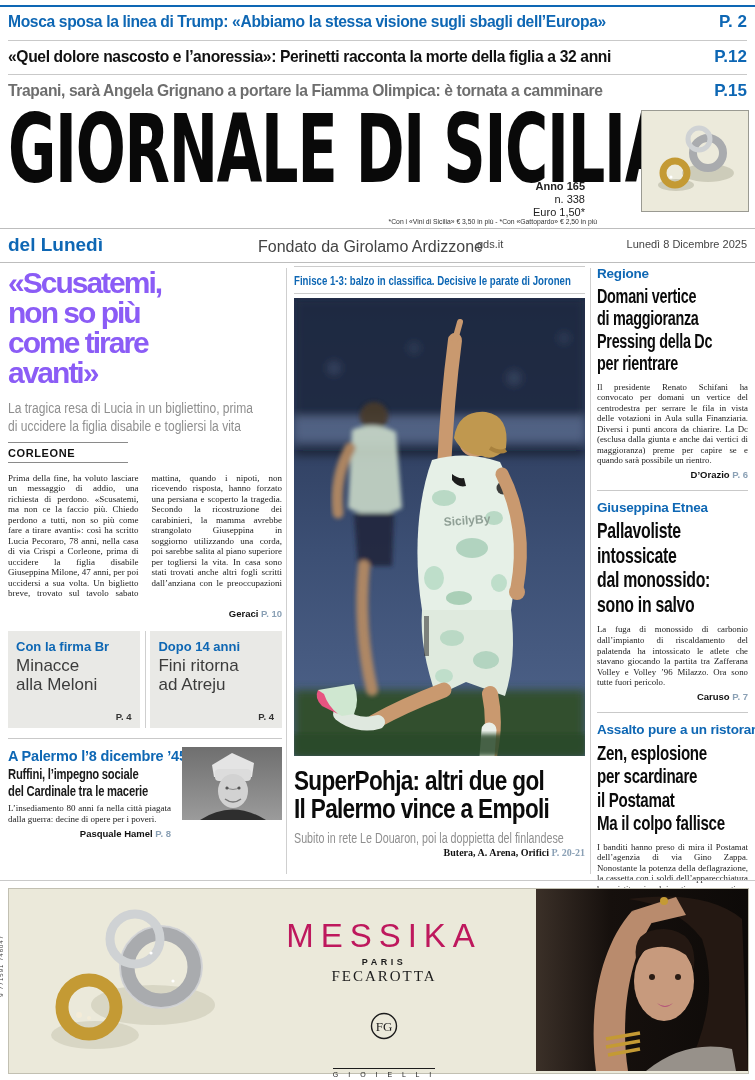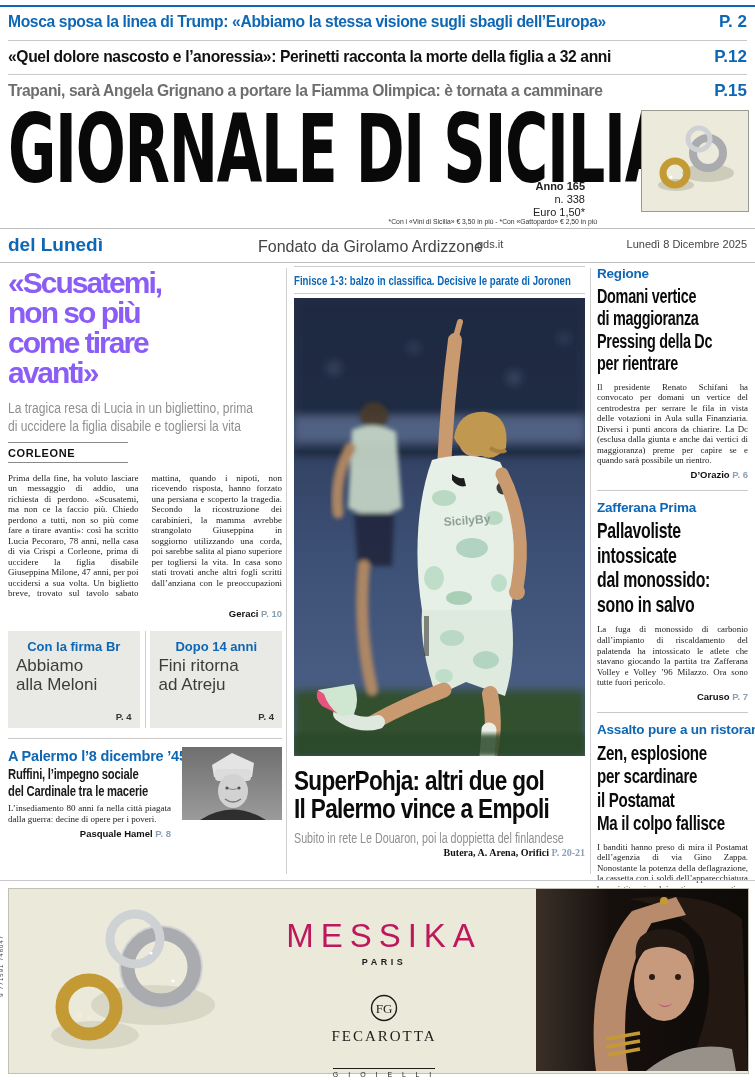--- a/index.html
+++ b/index.html
@@ -39,21 +39,21 @@
   .kickbar{display:inline-block;font-size:11px;font-weight:bold;letter-spacing:.6px;color:#111;
            border-top:1px solid #8a8a8a;border-bottom:1px solid #8a8a8a;padding:4px 0 3px;min-width:120px;margin-top:6px;}
   #lead-body{margin-top:10px;height:132px;overflow:hidden;column-count:2;column-gap:13px;
              font-family:"Liberation Serif",serif;font-size:9px;line-height:1.17;text-align:justify;color:#1b1b1b;}
   .byline{text-align:right;font-size:9.5px;margin-top:3px;}
   .byline .n{font-weight:bold;color:#111;}
   .byline .pg{color:#8aa0b5;font-weight:bold;}
   
   #boxes{display:flex;gap:5px;margin-top:12px;align-items:stretch;}
   .gbox{background:#e9e9e6;width:128px;height:82px;padding:8px 8px 7px;position:relative;}
-  .gbox .bk{color:#0e67b4;font-weight:bold;font-size:13px;text-align:center;}
+  .gbox .bk{color:#0e67b4;font-weight:bold;font-size:13px;}
   .gbox .bt{color:#3c3c3c;font-size:17px;line-height:1.13;margin-top:2px;}
   .gbox .bp{position:absolute;right:8px;bottom:6px;font-size:9.5px;font-weight:bold;color:#333;}
   .boxdiv{width:1px;background:#cfcfcf;}
   
   #pal{position:relative;margin-top:10px;border-top:1px solid #c9c9c9;padding-top:9px;height:88px;}
   #pal .bk{color:#0e67b4;font-weight:bold;font-size:14.5px;letter-spacing:-0.2px;}
   #pal-hl{font-weight:bold;font-size:15px;line-height:1.12;letter-spacing:-0.3px;width:220px;
           transform:scaleX(.75);transform-origin:left top;margin-top:2px;}
   #pal-body{font-family:"Liberation Serif",serif;font-size:9px;line-height:1.18;text-align:justify;width:163px;margin-top:4px;}
   #pal-photo{position:absolute;right:0;top:8px;width:100px;height:73px;}
@@ -149,21 +149,21 @@
     <div class="kickbar">CORLEONE</div>
     <div id="lead-body">Prima della fine, ha voluto lasciare un messaggio di addio, una richiesta di perdono. «Scusatemi, ma non ce la faccio più. Chiedo perdono a tutti, non so più come fare a tirare avanti»: così ha scritto Lucia Pecoraro, 78 anni, nella casa di via Crispi a Corleone, prima di uccidere la figlia disabile Giuseppina Milone, 47 anni, per poi uccidersi a sua volta. Un biglietto breve, trovato sul tavolo sabato mattina, quando i nipoti, non ricevendo risposta, hanno forzato una persiana e scoperto la tragedia. Secondo la ricostruzione dei carabinieri, la mamma avrebbe strangolato Giuseppina in soggiorno utilizzando una corda, poi sarebbe salita al piano superiore per togliersi la vita. In casa sono stati trovati anche altri fogli scritti dall’anziana con le preoccupazioni degli ultimi tempi dopo la morte del marito.</div>
     <div class="byline">
       <span class="n">Geraci</span>
       <span class="pg">P. 10</span>
     </div>
 
     <div id="boxes">
       <div class="gbox">
         <div class="bk">Con la firma Br</div>
-        <div class="bt preline">Abbiamo
+        <div class="bt preline">Minacce
 alla Meloni</div>
         <div class="bp">P. 4</div>
       </div>
       <div class="boxdiv"></div>
       <div class="gbox">
         <div class="bk">Dopo 14 anni</div>
         <div class="bt preline">Fini ritorna
 ad Atreju</div>
         <div class="bp">P. 4</div>
       </div>
@@ -289,21 +289,21 @@
 Pressing della Dc
 per rientrare</div>
       <div class="bd">Il presidente Renato Schifani ha convocato per domani un vertice del centrodestra per serrare le fila in vista delle votazioni in Aula sulla Finanziaria. Diversi i punti ancora da chiarire. La Dc (esclusa dalla giunta e anche dai vertici di maggioranza) preme per capire se e quando sarà possibile un rientro.</div>
       <div class="byline">
         <span class="n">D’Orazio</span>
         <span class="pg">P. 6</span>
       </div>
     </div>
     <div class="rdiv"></div>
     <div class="rart">
-      <div class="bk">Zafferana Prima</div>
+      <div class="bk">Giuseppina Etnea</div>
       <div class="hl preline" style="font-size:22px">Pallavoliste
 intossicate
 dal monossido:
 sono in salvo</div>
       <div class="bd">La fuga di monossido di carbonio dall’impianto di riscaldamento del palatenda ha intossicato le atlete che stavano giocando la partita tra Zafferana Volley e Volley ’96 Milazzo. Ora sono tutte fuori pericolo.</div>
       <div class="byline">
         <span class="n">Caruso</span>
         <span class="pg">P. 7</span>
       </div>
     </div>
@@ -332,27 +332,27 @@
       <circle cx="112" cy="44" r="25" fill="none" stroke="#cfd2d4" stroke-width="9"></circle>
       <circle cx="66" cy="112" r="27" fill="none" stroke="#c49a34" stroke-width="13"></circle>
       <circle cx="56" cy="120" r="3" fill="#f4ecd8"></circle>
         <circle cx="66" cy="123" r="2" fill="#f4ecd8"></circle>
       <circle cx="128" cy="58" r="1.6" fill="#fff"></circle>
         <circle cx="150" cy="86" r="1.6" fill="#fff"></circle>
     </svg>
     <div id="ad-center">
       <div id="ad-brand">MESSIKA</div>
       <div id="ad-city">PARIS</div>
+      <div id="ad-store">FECAROTTA</div>
       <div id="ad-mono">
         <svg width="30" height="30" viewBox="0 0 30 30">
           <circle cx="15" cy="15" r="12.5" fill="none" stroke="#1c1c1c" stroke-width="1.4"></circle>
           <text x="15" y="20" text-anchor="middle" font-family="Liberation Serif, serif" font-size="13" fill="#1c1c1c">FG</text>
         </svg>
-      </div>
-      <div id="ad-store">FECAROTTA</div><br>
+      </div><br>
       <span id="ad-storesub">G I O I E L L I</span>
       
     </div>
     <svg id="ad-model" viewBox="0 0 212 182">
       <defs>
           <linearGradient id="mb" x1="0" y1="0" x2="1" y2="0">
         <stop offset="0" stop-color="#3b3028"></stop>
             <stop offset=".35" stop-color="#16100d"></stop>
             <stop offset="1" stop-color="#0d0a08"></stop>
           </linearGradient>

